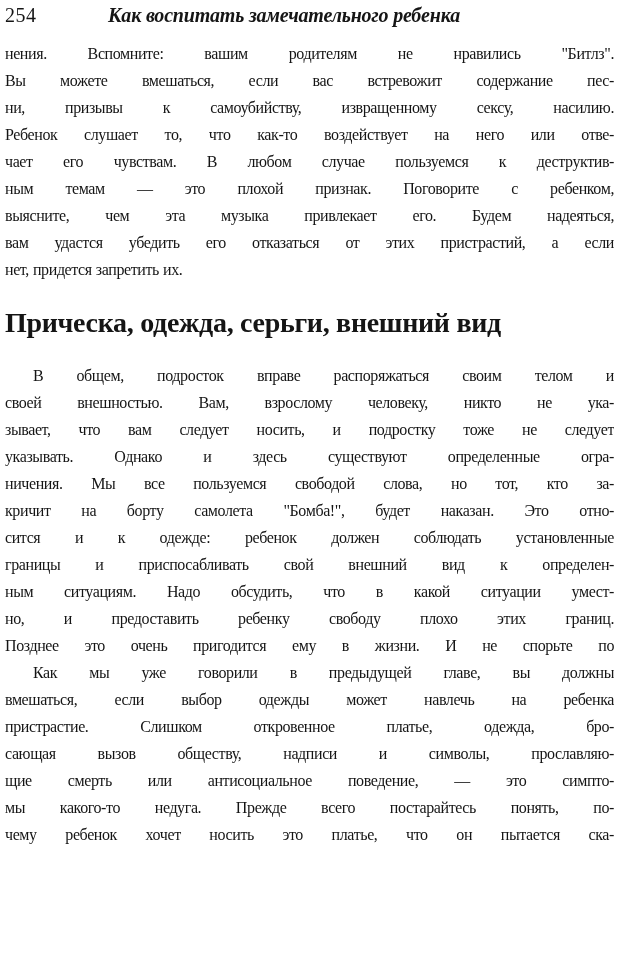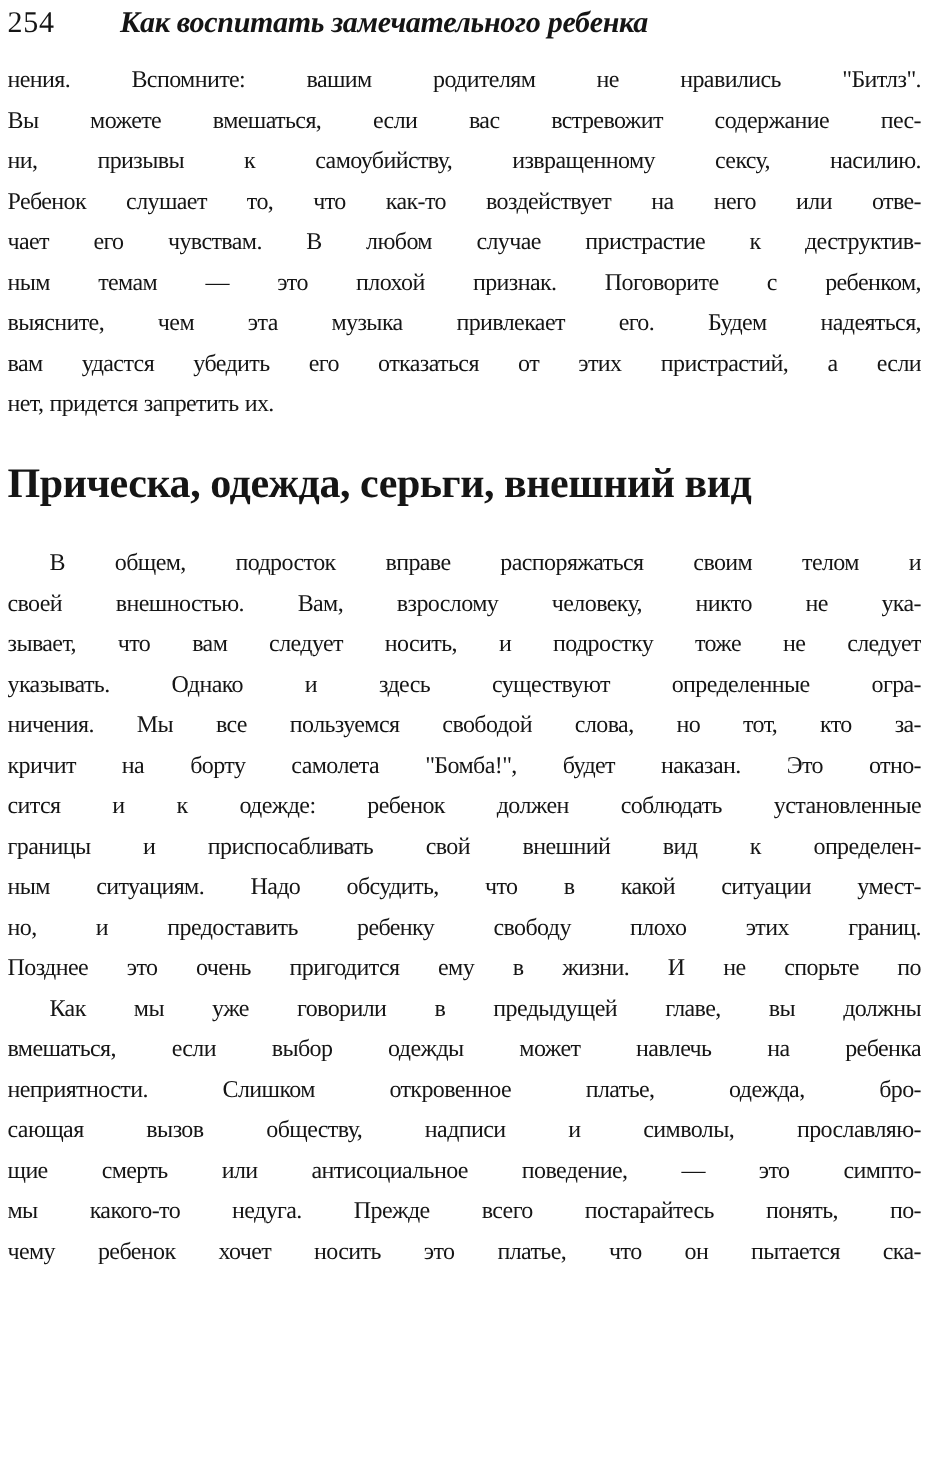--- a/index.html
+++ b/index.html
@@ -30,20 +30,21 @@
   }
   .page-num {
     min-width: 75px;
     font-weight: normal;
     letter-spacing: 0.5px;
   }
   .running-title {
     font-weight: bold;
     font-style: italic;
     letter-spacing: -0.2px;
+    margin-left: 28px;
   }
   .para { margin: 0; }
   .line {
     font-size: 16px;
     line-height: 27px;
     height: 27px;
     overflow: hidden;
     letter-spacing: -0.4px;
     word-spacing: 0.5px;
     text-align: justify;
@@ -68,21 +69,21 @@
   <div class="page-header">
     <span class="page-num">254</span>
     <span class="running-title">Как воспитать замечательного ребенка</span>
   </div>
 
   <div class="para">
     <div class="line">нения. Вспомните: вашим родителям не нравились "Битлз".</div>
     <div class="line">Вы можете вмешаться, если вас встревожит содержание пес-</div>
     <div class="line">ни, призывы к самоубийству, извращенному сексу, насилию.</div>
     <div class="line">Ребенок слушает то, что как-то воздействует на него или отве-</div>
-    <div class="line">чает его чувствам. В любом случае пристрастие к деструктив-</div>
+    <div class="line">чает его чувствам. В любом случае пользуемся к деструктив-</div>
     <div class="line">ным темам — это плохой признак. Поговорите с ребенком,</div>
     <div class="line">выясните, чем эта музыка привлекает его. Будем надеяться,</div>
     <div class="line">вам удастся убедить его отказаться от этих пристрастий, а если</div>
     <div class="line end">нет, придется запретить их.</div>
   </div>
 
 
   <div class="section-heading">Прическа, одежда, серьги, внешний вид</div>
 
   <div class="para">
@@ -95,20 +96,20 @@
     <div class="line">сится и к одежде: ребенок должен соблюдать установленные</div>
     <div class="line">границы и приспосабливать свой внешний вид к определен-</div>
     <div class="line">ным ситуациям. Надо обсудить, что в какой ситуации умест-</div>
     <div class="line">но, и предоставить ребенку свободу плохо этих границ.</div>
     <div class="line">Позднее это очень пригодится ему в жизни. И не спорьте по</div>
   </div>
 
   <div class="para">
     <div class="line indent">Как мы уже говорили в предыдущей главе, вы должны</div>
     <div class="line">вмешаться, если выбор одежды может навлечь на ребенка</div>
-    <div class="line">неприятности. Слишком откровенное платье, одежда, бро-</div>
+    <div class="line">пристрастие. Слишком откровенное платье, одежда, бро-</div>
     <div class="line">сающая вызов обществу, надписи и символы, прославляю-</div>
     <div class="line">щие смерть или антисоциальное поведение, — это симпто-</div>
     <div class="line">мы какого-то недуга. Прежде всего постарайтесь понять, по-</div>
     <div class="line">чему ребенок хочет носить это платье, что он пытается ска-</div>
   </div>
 
 </div>
 
 </body></html>

